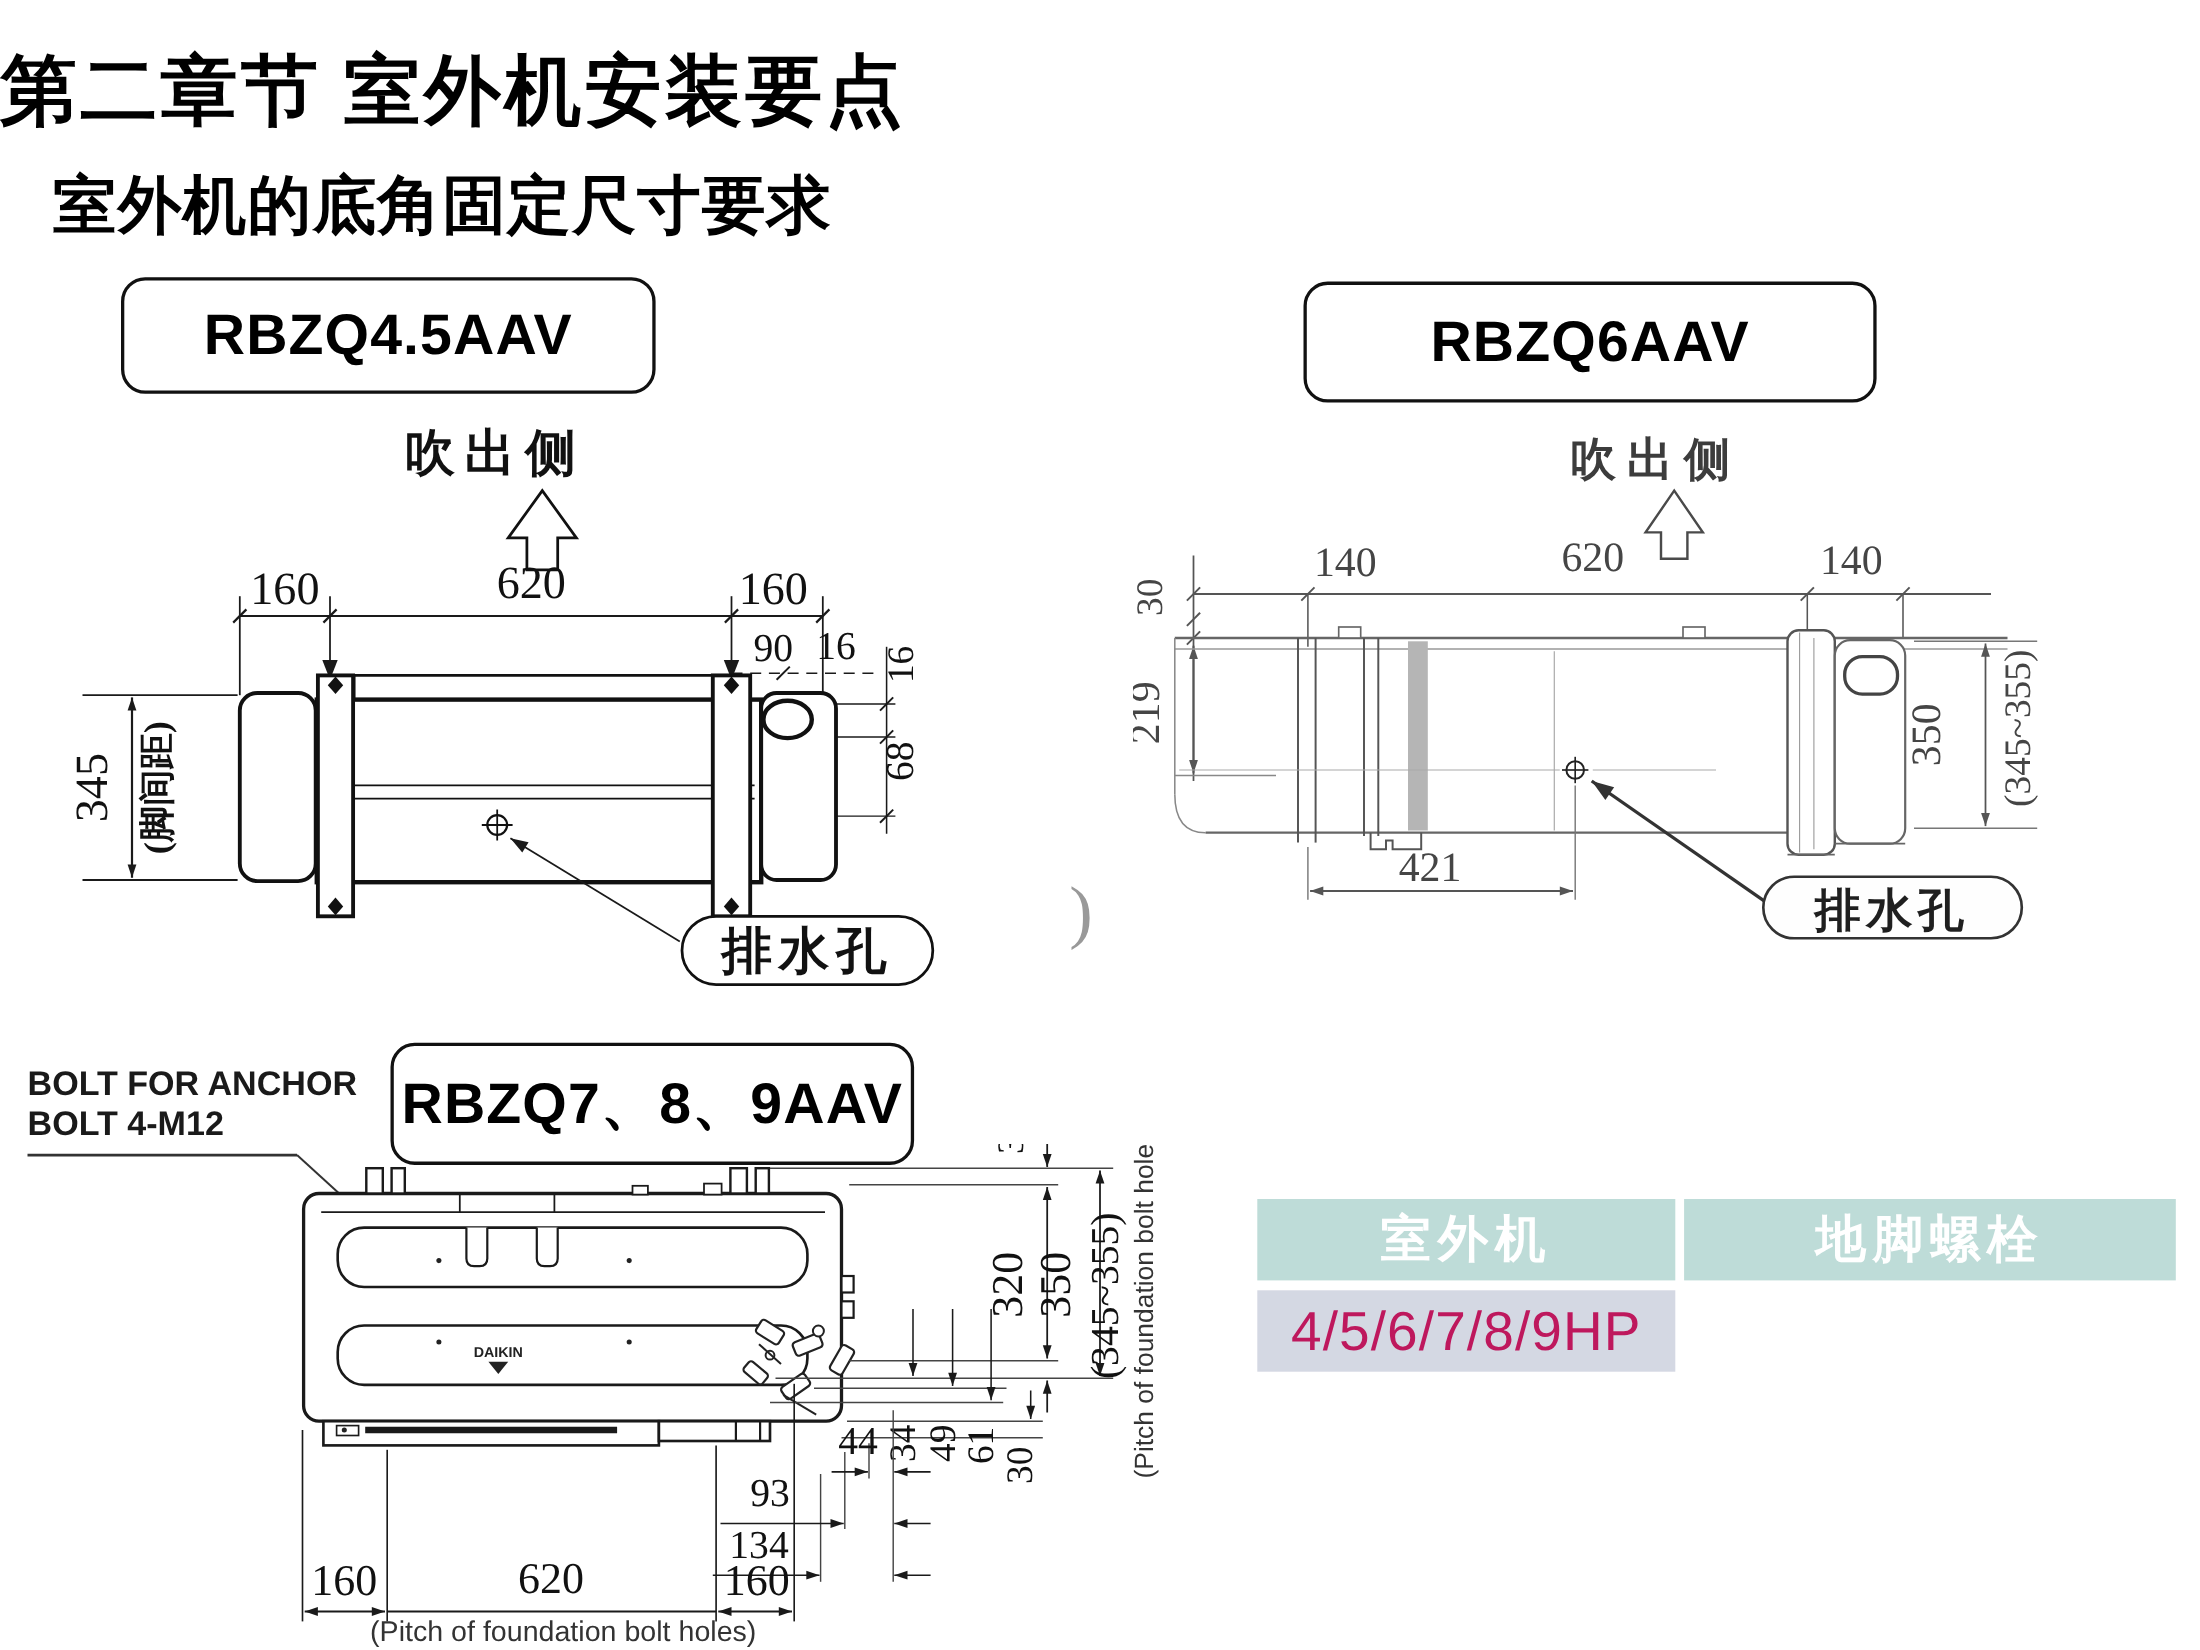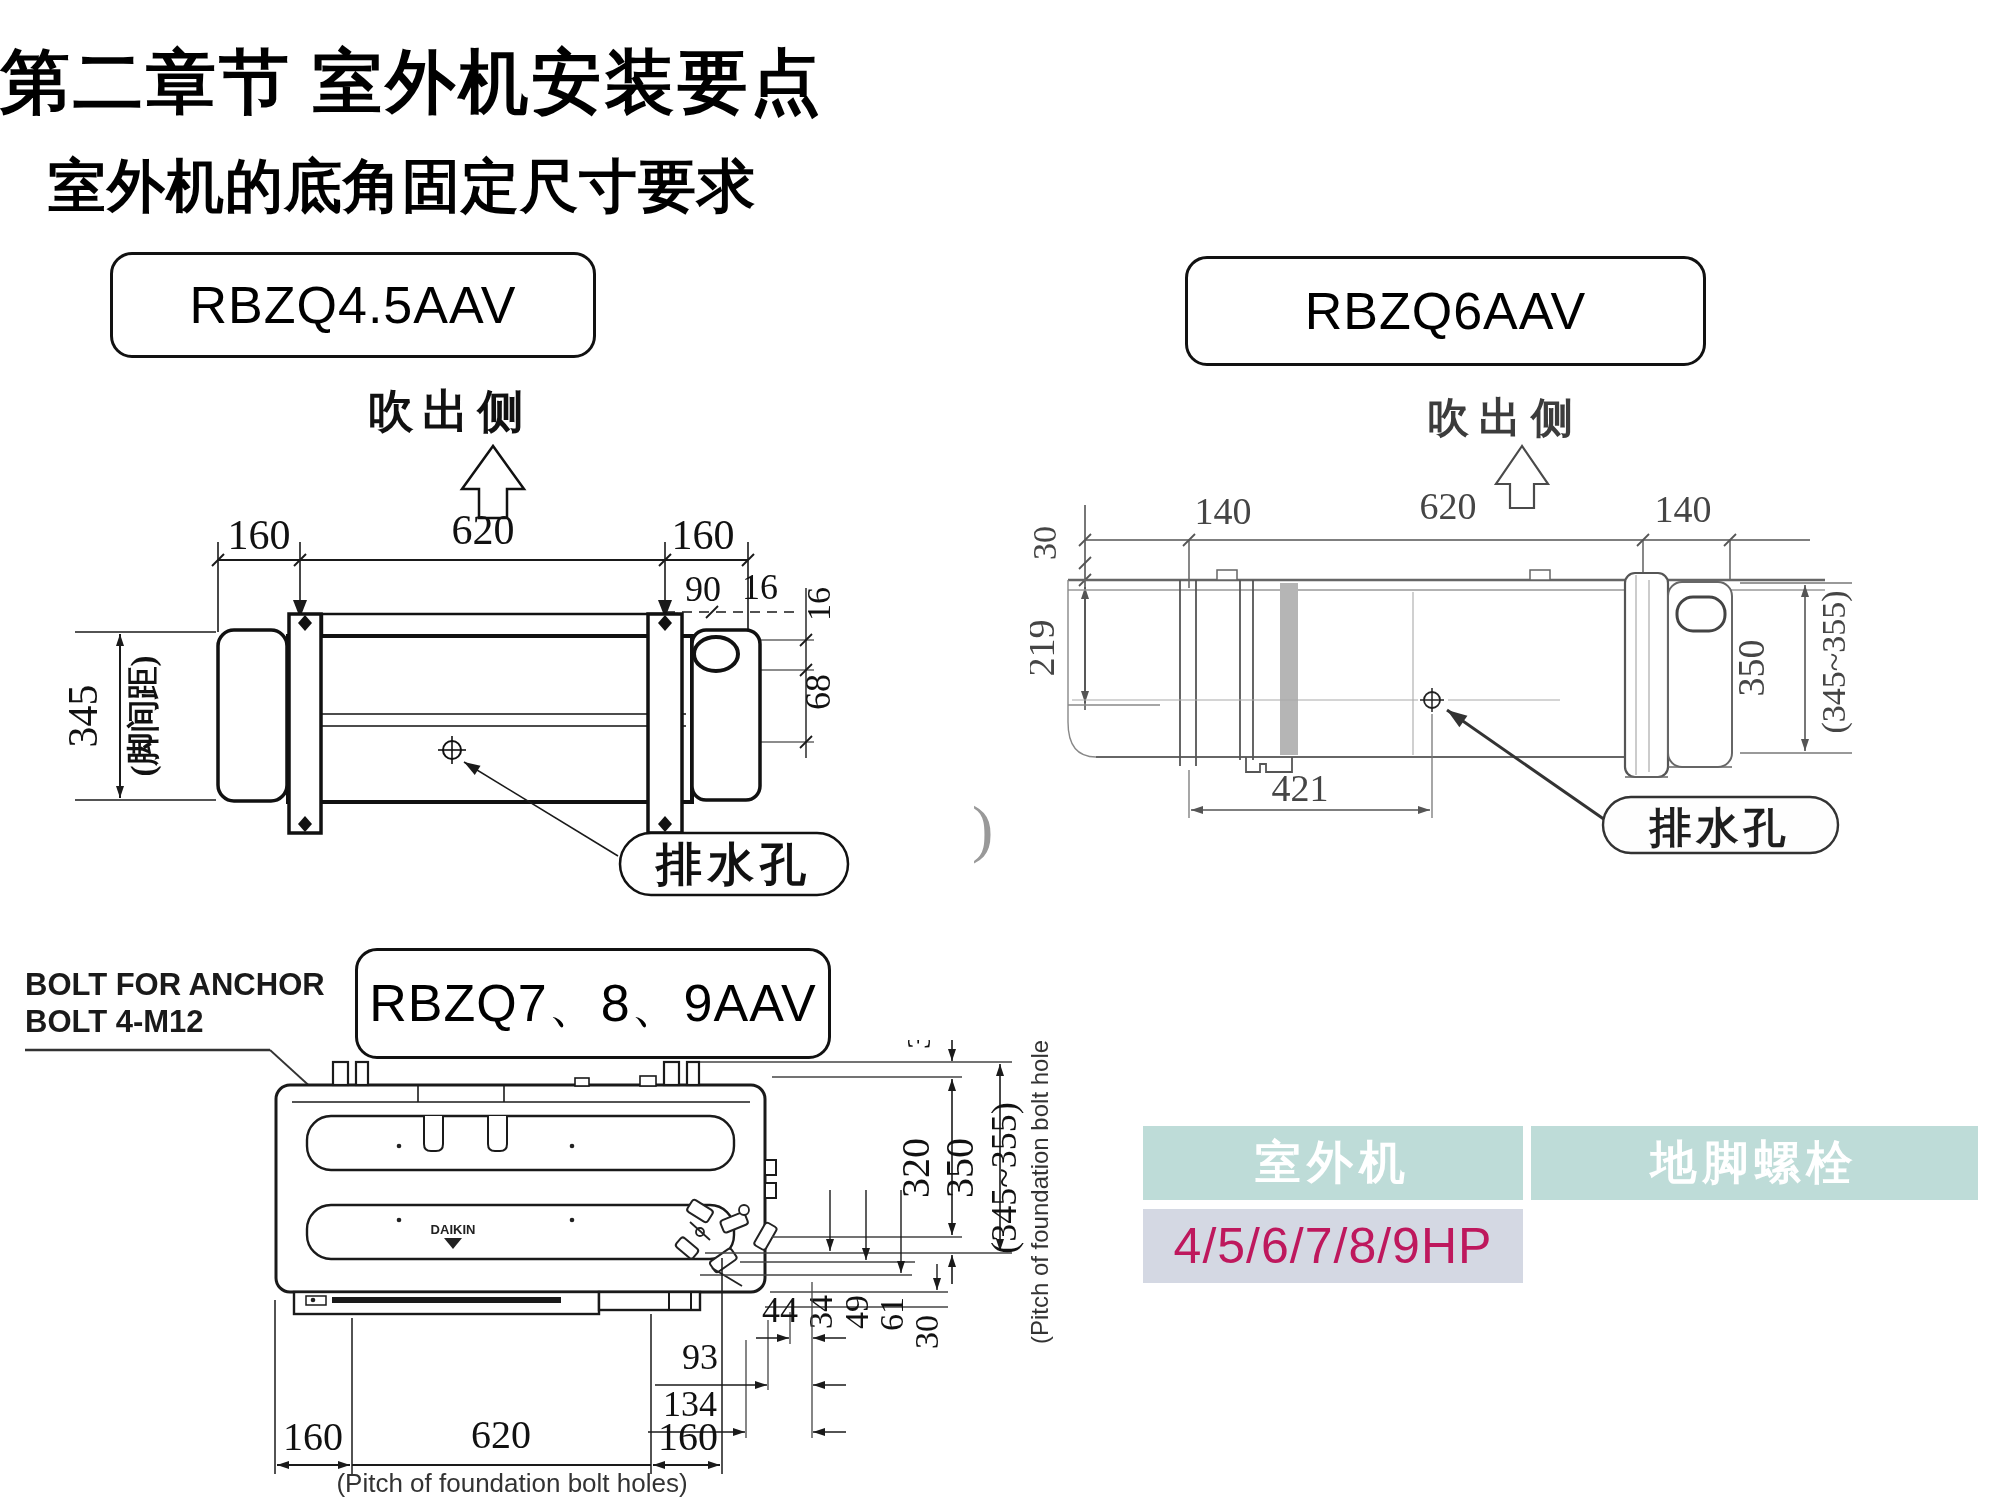--- a/index.html
+++ b/index.html
@@ -4,31 +4,31 @@
 <style>
   html,body { margin:0; padding:0; background:#fff; }
   .page { position:relative; width:2000px; height:1500px; background:#fff; overflow:hidden;
           font-family:"Liberation Sans","DejaVu Sans",sans-serif; color:#000; }
   .title { position:absolute; left:0; top:36px; width:100%; text-align:left;
            font-family:"Liberation Serif","DejaVu Serif",serif; font-size:70px; font-weight:700;
            letter-spacing:3px; }
   .subtitle { position:absolute; left:48px; top:148px; font-size:58px; font-weight:800; letter-spacing:1px; }
   .model-box { position:absolute; border:3px solid #111; border-radius:22px; background:#fff;
                display:flex; align-items:center; justify-content:center;
-               font-weight:400; font-size:52px; letter-spacing:1px; }
+               font-weight:700; font-size:52px; letter-spacing:1px; }
   #box1 { left:110px; top:252px; width:480px; height:100px; }
   #box2 { left:1185px; top:256px; width:515px; height:104px; }
   #box3 { left:355px; top:948px; width:470px; height:105px; }
   .hole-note { position:absolute; left:25px; top:966px; font-size:31px; font-weight:700;
                color:#1a1a1a; line-height:1.2; letter-spacing:0px; }
   .stray { position:absolute; left:972px; top:792px; font-size:64px; color:#999;
            font-family:"Liberation Serif",serif; }
   .dwg { position:absolute; }
   .spec-table { position:absolute; left:1143px; top:1090px; display:grid;
-                grid-template-columns:380px 447px; grid-auto-rows:74px; gap:9px 8px;margin-top:36px; }
+                grid-template-columns:380px 447px; grid-auto-rows:74px; gap:9px 8px; }
   .spec-table .th { background:#bedcd8; color:#fff; font-size:46px; font-weight:700;
                     display:flex; align-items:center; justify-content:center; letter-spacing:6px; }
   .spec-table .td { background:#d4d8e3; color:#be185d; font-size:50px;
                     display:flex; align-items:center; justify-content:center; letter-spacing:1px; }
   svg text { font-family:"Liberation Serif","DejaVu Serif",serif; }
   svg text.sans { font-family:"Liberation Sans","DejaVu Sans",sans-serif; }
   svg text.cjk { font-weight:700; }
 </style>
 </head>
 <body>

